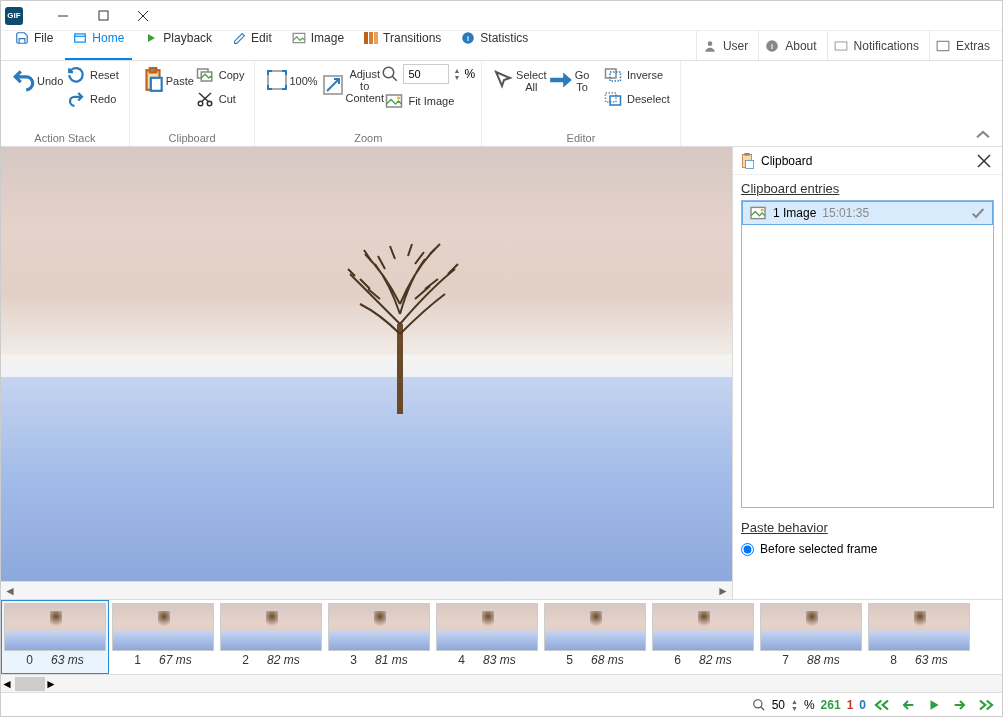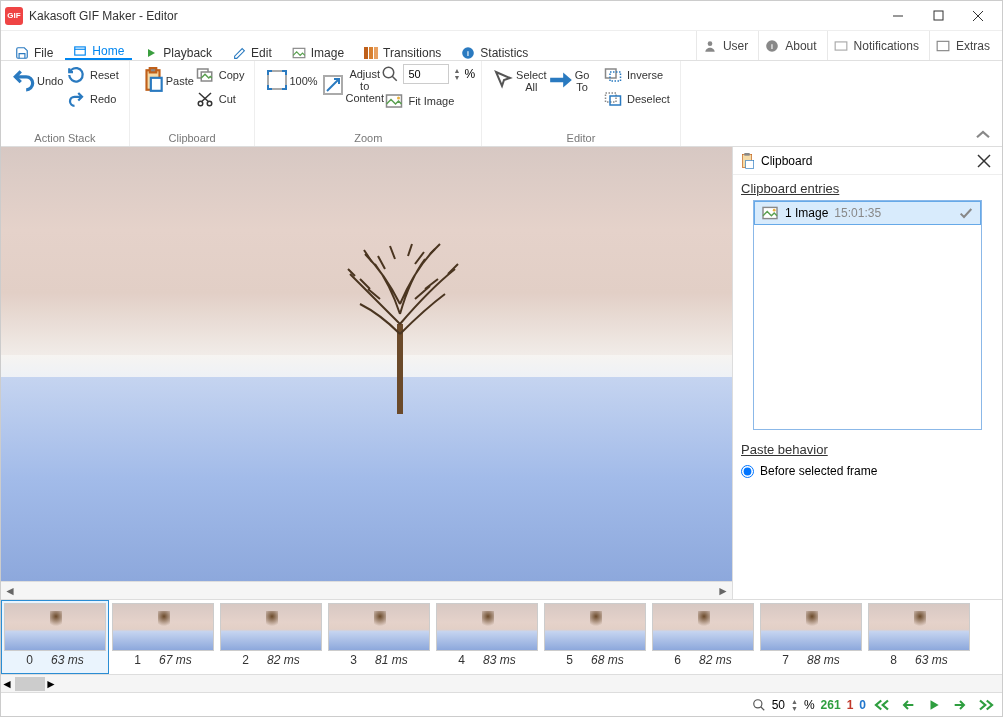--- a/index.html
+++ b/index.html
@@ -1,23 +1,23 @@
 <!DOCTYPE html>
 <html><head>
 <meta charset="utf-8">
 <style>
 * { box-sizing: border-box; margin: 0; padding: 0; font-family: "Segoe UI", Tahoma, sans-serif; font-size: 12px; }
 body { background: #fff; width: 1003px; height: 717px; overflow: hidden; display: flex; flex-direction: column; border: 1px solid #ccc; }
 .titlebar { height: 30px; display: flex; align-items: center; padding: 0 4px; background: #fff; border-bottom: 1px solid #eee; }
-.titlebar .app-icon { width: 18px; height: 18px; background: #ef4444; border-radius: 3px; color: #fff; font-size: 8px; font-weight: bold; display: flex; align-items: center; justify-content: center; margin-right: 6px; }
+.titlebar .app-icon { width: 18px; height: 18px; background: #0c4a6e; border-radius: 3px; color: #fff; font-size: 8px; font-weight: bold; display: flex; align-items: center; justify-content: center; margin-right: 20px; }
 .titlebar .title { flex: 1; color: #333; font-size: 12px; }
 .titlebar .winbtn { width: 40px; height: 28px; display: flex; align-items: center; justify-content: center; color: #333; }
 
 .tabbar { height: 30px; display: flex; align-items: stretch; padding: 0 6px; border-bottom: 1px solid #e0e0e0; background: #fff; gap: 4px; }
-.tab { display: flex; align-items: flex-end; gap: 5px; padding: 0 8px; color: #333; cursor: pointer; }
+.tab { display: flex; align-items: flex-start; gap: 5px; padding: 0 8px; color: #333; cursor: pointer; }
 .tab.active { border-bottom: 2px solid #0086f0; color: #0086f0; }
 .tab .ticon { width: 14px; height: 14px; display: flex; align-items: center; justify-content: center; }
 .tab.active .ticon svg { stroke: #0086f0; }
 .tabbar .spacer { flex: 1; }
 .rtab { display: flex; align-items: center; gap: 6px; padding: 0 6px; border-left: 1px solid #e8e8e8; color: #444; cursor: pointer; }
 
 .ribbon { height: 86px; display: flex; border-bottom: 1px solid #ddd; background: #fff; position: relative; }
 .ribbon-group { display: flex; flex-direction: column; border-right: 1px solid #eee; padding: 3px 6px 2px 6px; }
 .rg-body { flex: 1; display: flex; align-items: flex-start; gap: 6px; }
 .rg-label { text-align: center; color: #777; font-size: 11px; padding-top: 0px; }
@@ -40,21 +40,21 @@
 .snow { flex: 1; background: linear-gradient(#c5d4f0 0%, #a2bbe9 50%, #8da8dc 100%); }
 .tree { position: absolute; left: 45%; top: 20%; width: 140px; height: 180px; }
 .hscroll { height: 18px; border-top: 1px solid #ddd; background: #f5f5f5; display: flex; align-items: center; }
 .hscroll .arrow { width: 18px; height: 18px; display: flex; align-items: center; justify-content: center; color: #666; cursor: pointer; }
 .hscroll .track { flex: 1; }
 
 .side-panel { width: 270px; border-left: 1px solid #ddd; display: flex; flex-direction: column; background: #fff; }
 .panel-head { height: 28px; display: flex; align-items: center; padding: 0 6px; border-bottom: 1px solid #eee; gap: 6px;}
 .panel-head .close { margin-left: auto; width: 24px; height: 24px; display: flex; align-items: center; justify-content: center; cursor: pointer; color: #333; }
 .panel-section-title { padding: 6px 8px 4px 8px; color: #333; font-size: 13px; text-decoration: underline; }
-.entries { border: 1px solid #8bb8e8; margin: 0 20px; height: 230px; overflow: auto; }
+.entries { border: 1px solid #8bb8e8; margin: 0 8px; height: 308px; overflow: auto; }
 .entry { display: flex; align-items: center; gap: 6px; padding: 4px 6px; background: #d8ebfc; border: 1px solid #66a9e8; }
 .entry .check { margin-left: auto; color: #777; }
 .paste-behavior { padding: 6px 8px; }
 .radio-row { display: flex; align-items: center; gap: 6px; padding: 3px 0; }
 
 .filmstrip { height: 75px; background: #fff; border-top: 1px solid #ddd; display: flex; overflow: hidden; }
 .frame { width: 108px; display: flex; flex-direction: column; align-items: center; border: 1px solid transparent; padding: 2px; }
 .frame.selected { border: 1px solid #2a8dd4; background: #eaf4fd; }
 .thumb-img { width: 102px; height: 48px; background: linear-gradient(#d7c8c3 0%, #e5d2ca 40%, #e2cfc6 55%, #c5d4f0 60%, #8da8dc 100%); position: relative; border: 1px solid #ccc;}
 .thumb-img::after { content: ""; position: absolute; left: 45%; top: 15%; width: 12px; height: 18px; background: radial-gradient(circle at 50% 30%, #6b4a2a, transparent 70%); }
@@ -71,21 +71,20 @@
 .blue { color: #2176cc; font-weight: bold; }
 .navbtn { width: 20px; height: 20px; display: flex; align-items: center; justify-content: center; color: #2e9e3f; cursor: pointer; }
 
 svg { display: block; }
 </style>
 </head>
 <body>
 
 <div class="titlebar">
   <div class="app-icon">GIF</div>
-  <div class="title">Kakasoft GIF Maker - Editor</div>
   <div class="winbtn">
       <svg width="12" height="12">
         <line x1="1" y1="6" x2="11" y2="6" stroke="#333" stroke-width="1"></line>
       </svg>
     </div>
   <div class="winbtn">
       <svg width="11" height="11">
         <rect x="1" y="1" width="9" height="9" fill="none" stroke="#333" stroke-width="1"></rect>
       </svg>
     </div>

